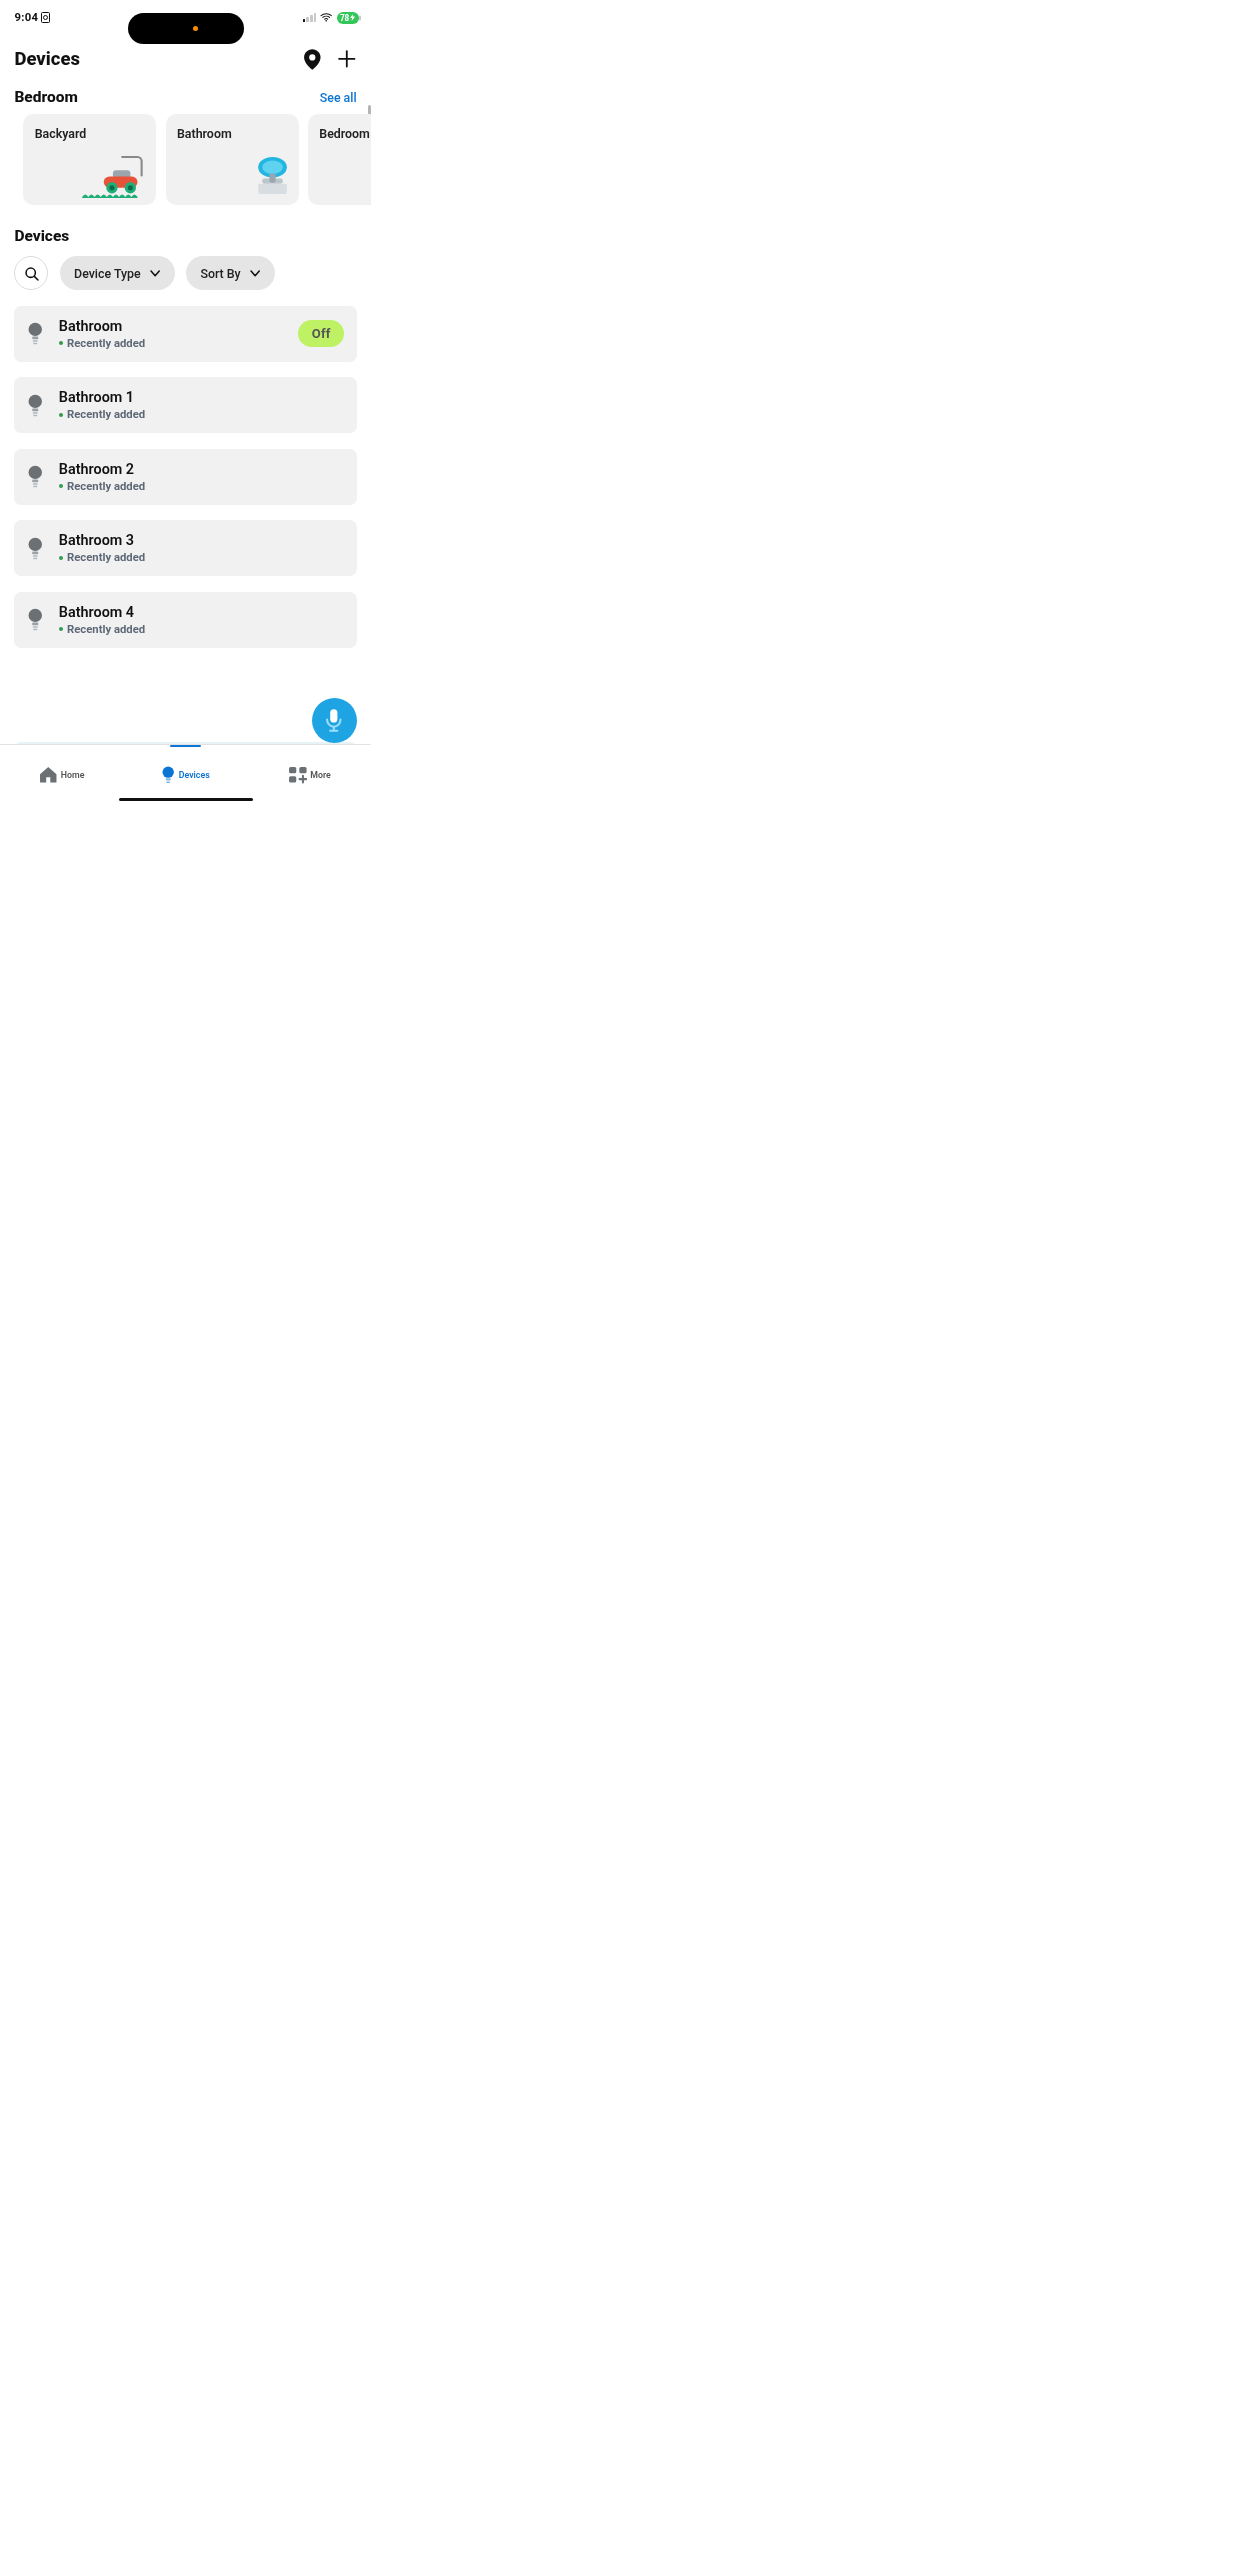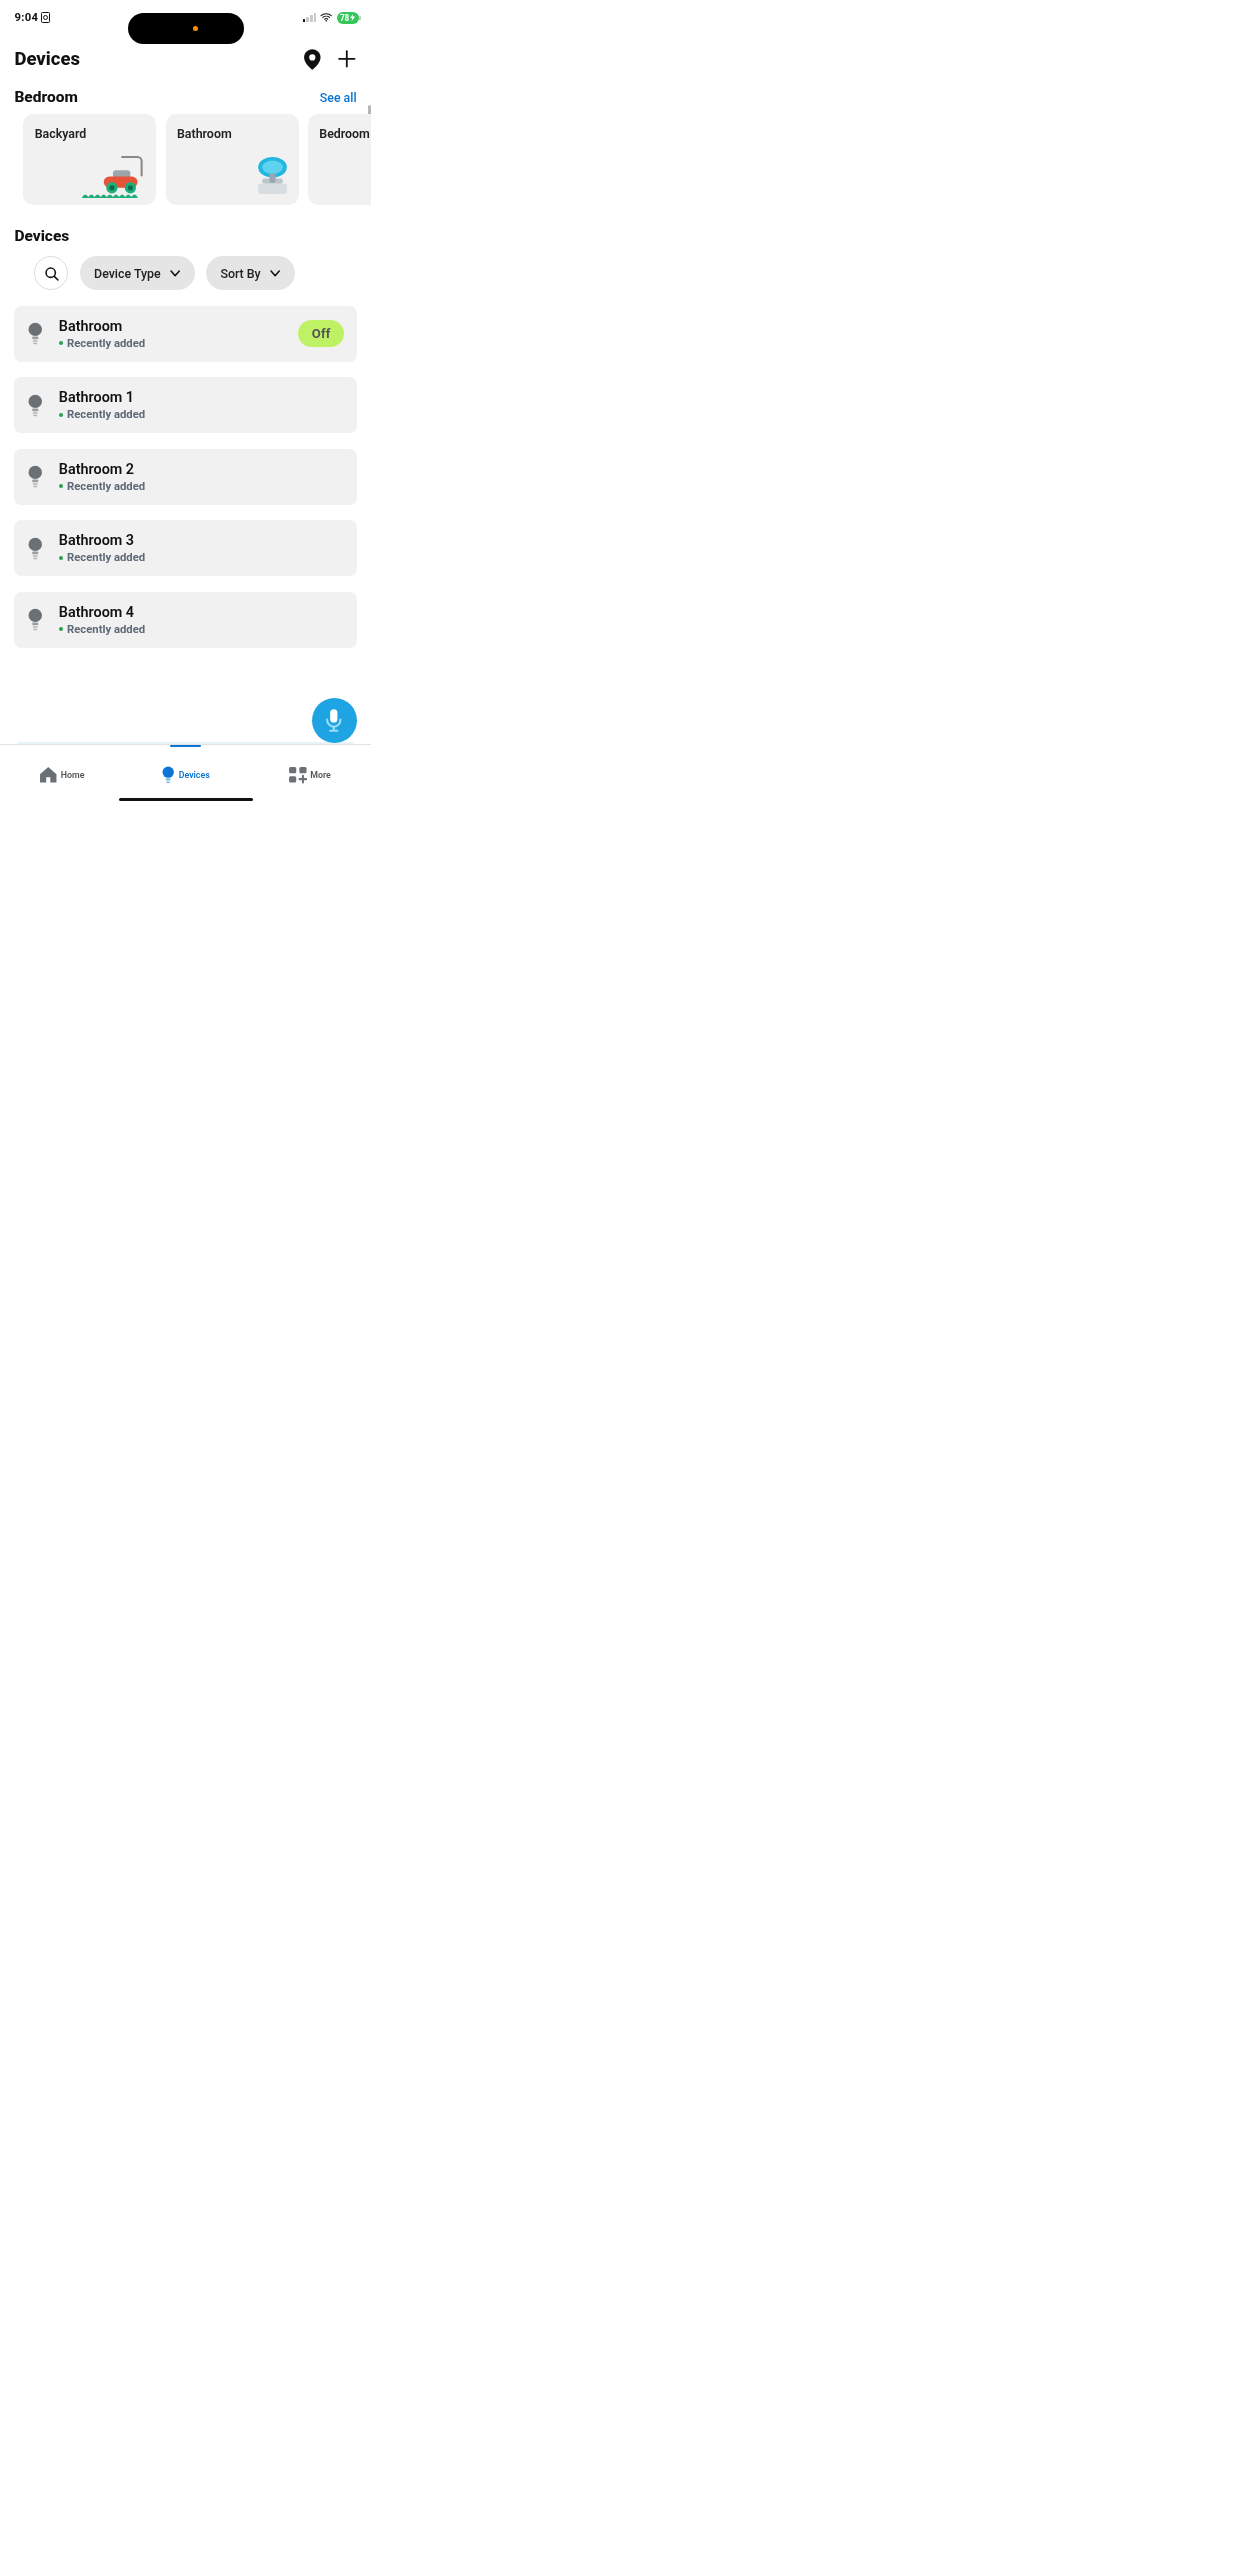--- a/index.html
+++ b/index.html
@@ -40,21 +40,21 @@
     .groups-scroll { display: flex; gap: 9.3px; padding: 0 0 0 14.4px; overflow: hidden; width: 392px; margin-left: 9px; }
     .group-card { flex: 0 0 133px; height: 91px; background: #f1f1f1; border-radius: 10.3px; padding: 11.3px 11.3px; position: relative; }
     .group-name { font-size: 12.4px; font-weight: 600; color: #222; }
     .group-illustration { position: absolute; bottom: 5.2px; right: 7.2px; }
 
     
     .devices-block { padding-top: 11.3px; }
     .devices-block .section-title { padding: 10.3px 14.4px 11.3px 14.4px; }
 
     
-    .filter-row { display: flex; align-items: center; gap: 11.3px; padding: 0 14.4px 15.5px 14.4px; margin-left: 20px; }
+    .filter-row { display: flex; align-items: center; gap: 11.3px; padding: 0 14.4px 15.5px 14.4px; }
     .search-btn { width: 34px; height: 34px; border-radius: 50%; border: 0.5px solid #dcdcdc; display: flex; align-items: center; justify-content: center; }
     .chip { height: 34px; background: #e5e5e5; border-radius: 17px; display: flex; align-items: center; gap: 9.3px; padding: 0 14.4px; font-size: 12.4px; font-weight: 500; color: #222; }
 
     
     .device-item { margin: 0 14.4px 15.5px 14.4px; background: #f1f1f1; border-radius: 7.2px; height: 56px; display: flex; align-items: center; padding: 0 12.4px; gap: 15.5px; }
     .bulb-icon svg { display: block; }
     .device-text { flex: 1; display: flex; flex-direction: column; gap: 2.1px; }
     .device-name { font-size: 14.4px; font-weight: 600; }
     .device-status-row { display: flex; align-items: center; gap: 4.1px; font-weight: bold; }
     .dot-green { width: 4.1px; height: 4.1px; border-radius: 50%; background: #2e9e4d; }

